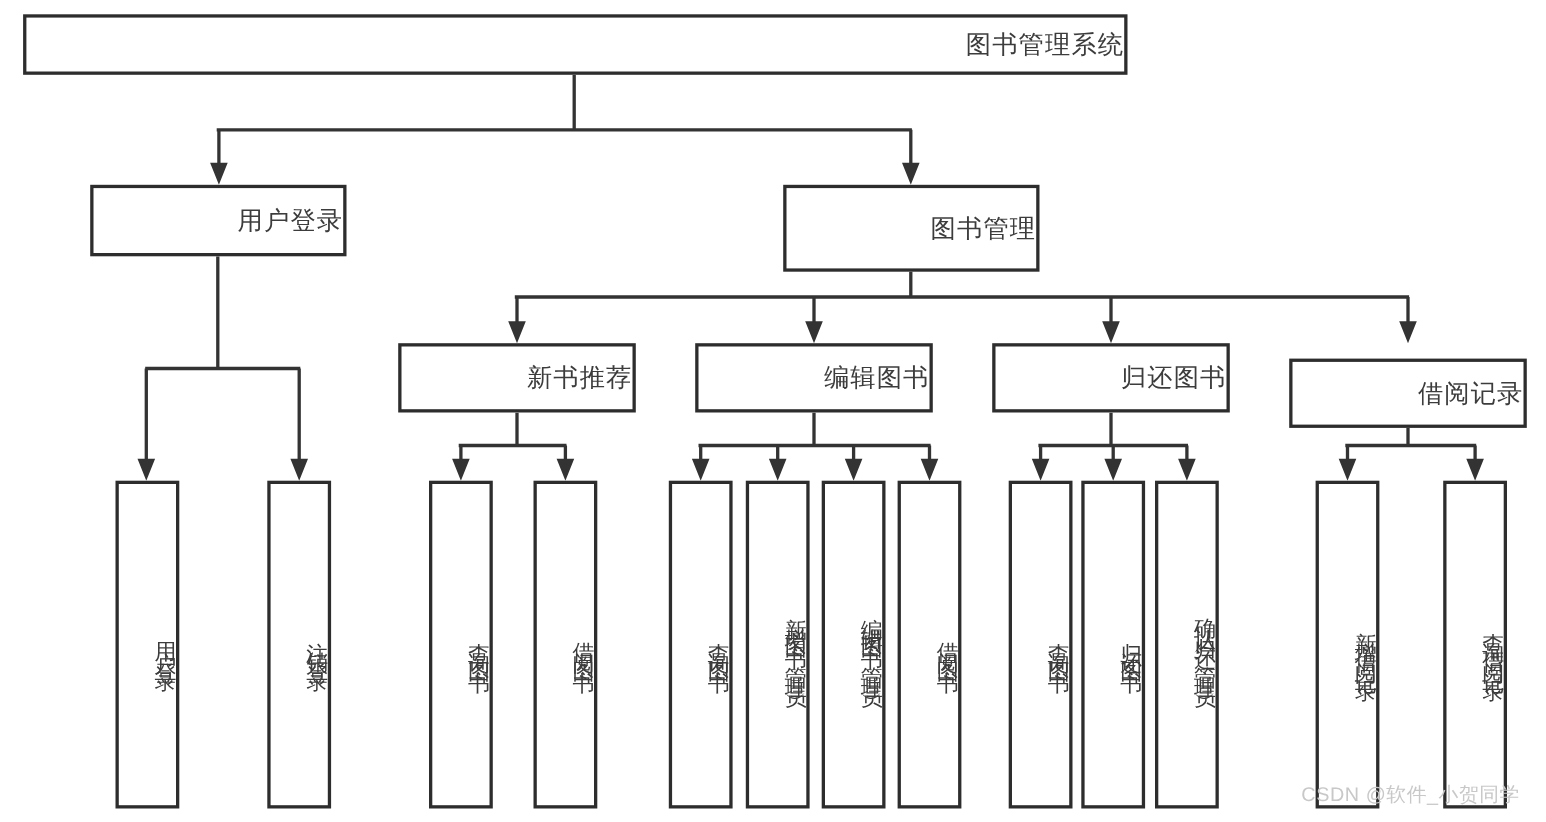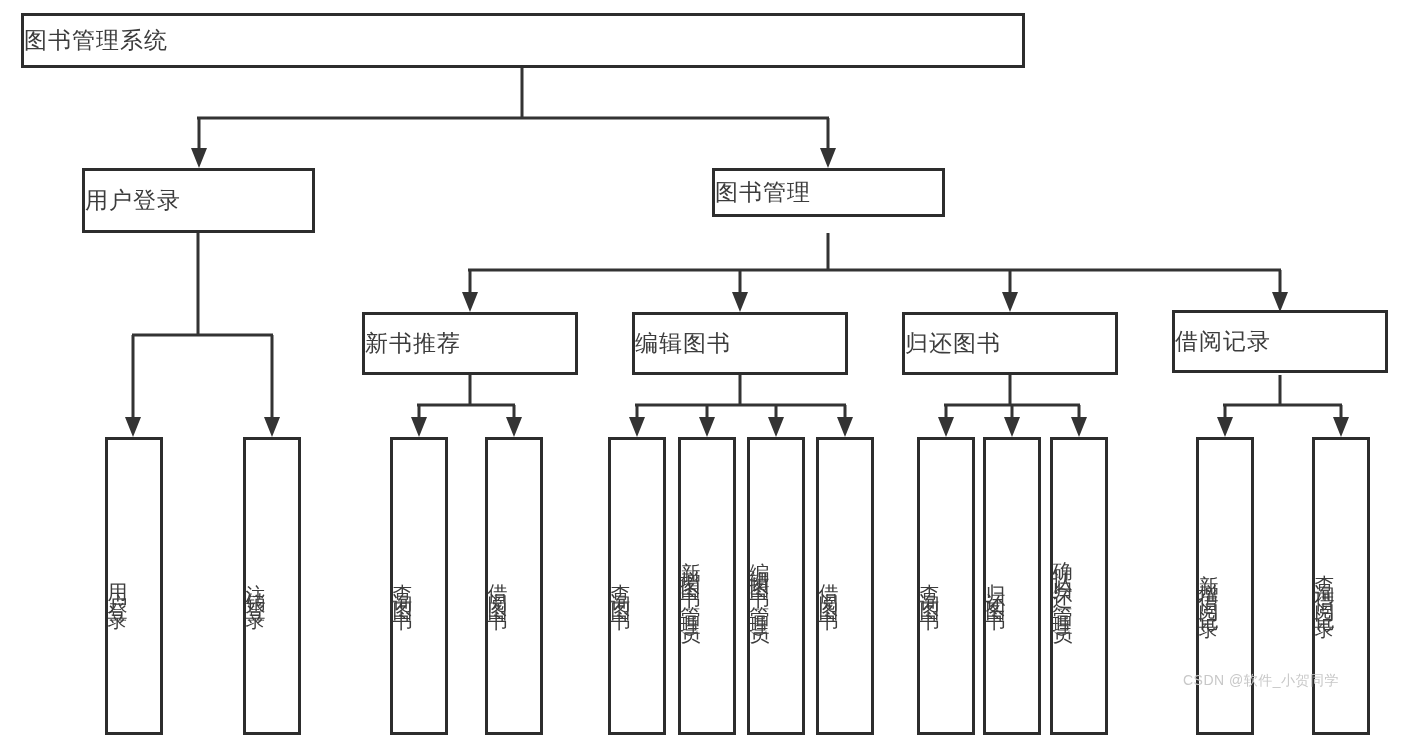--- a/index.html
+++ b/index.html
@@ -9,36 +9,36 @@
     background:#ffffff;
     font-family:"Liberation Sans","DejaVu Sans",sans-serif;
     overflow:hidden;
   }
   svg.edges { position:absolute; left:0; top:0; width:1405px; height:747px; display:block; }
   .node {
     position:absolute;
     box-sizing:border-box;
     background:#ffffff;
     border:3px solid #2d2d2d;
-    display:flex; align-items:center; justify-content:flex-start;
+    display:flex; align-items:center; justify-content:flex-end;
     color:#3c3c3c;
   }
   .box-h { font-size:23px; letter-spacing:1px; white-space:nowrap; }
   .box-root { font-size:23px; }
   .box-v { width:58px; height:298px; font-size:20px; }
   .box-v .vtext {
     writing-mode:vertical-rl;
     text-orientation:mixed;
     letter-spacing:9px;
     line-height:1;
   }
   .watermark {
     position:absolute;
-    left:1183px; top:672px;
-    font-size:14px;
+    left:1183px; top:710px;
+    font-size:18px;
     color:#c8c8c8;
     white-space:nowrap;
     z-index:5;
     letter-spacing:0.5px;
   }
 </style>
 </head>
 <body>
 
 <div class="stage">
@@ -74,34 +74,34 @@
              M1333,417 H1349 L1341,437 Z"></path>
   </svg>
 
   <div class="node box-h box-root" style="left:21px;top:13px;width:1004px;height:55px">
     <span>图书管理系统</span>
   </div>
 
   <div class="node box-h" style="left:82px;top:168px;width:233px;height:65px">
     <span>用户登录</span>
   </div>
-  <div class="node box-h" style="left:712px;top:168px;width:233px;height:49px">
+  <div class="node box-h" style="left:712px;top:168px;width:233px;height:79px">
     <span>图书管理</span>
   </div>
 
   <div class="node box-h" style="left:362px;top:312px;width:216px;height:63px">
     <span>新书推荐</span>
   </div>
   <div class="node box-h" style="left:632px;top:312px;width:216px;height:63px">
     <span>编辑图书</span>
   </div>
   <div class="node box-h" style="left:902px;top:312px;width:216px;height:63px">
     <span>归还图书</span>
   </div>
-  <div class="node box-h" style="left:1172px;top:310px;width:216px;height:63px">
+  <div class="node box-h" style="left:1172px;top:326px;width:216px;height:63px">
     <span>借阅记录</span>
   </div>
 
   <div class="node box-v" style="left:105px;top:437px">
     <span class="vtext">用户登录</span>
   </div>
   <div class="node box-v" style="left:243px;top:437px">
     <span class="vtext">注销登录</span>
   </div>
 

